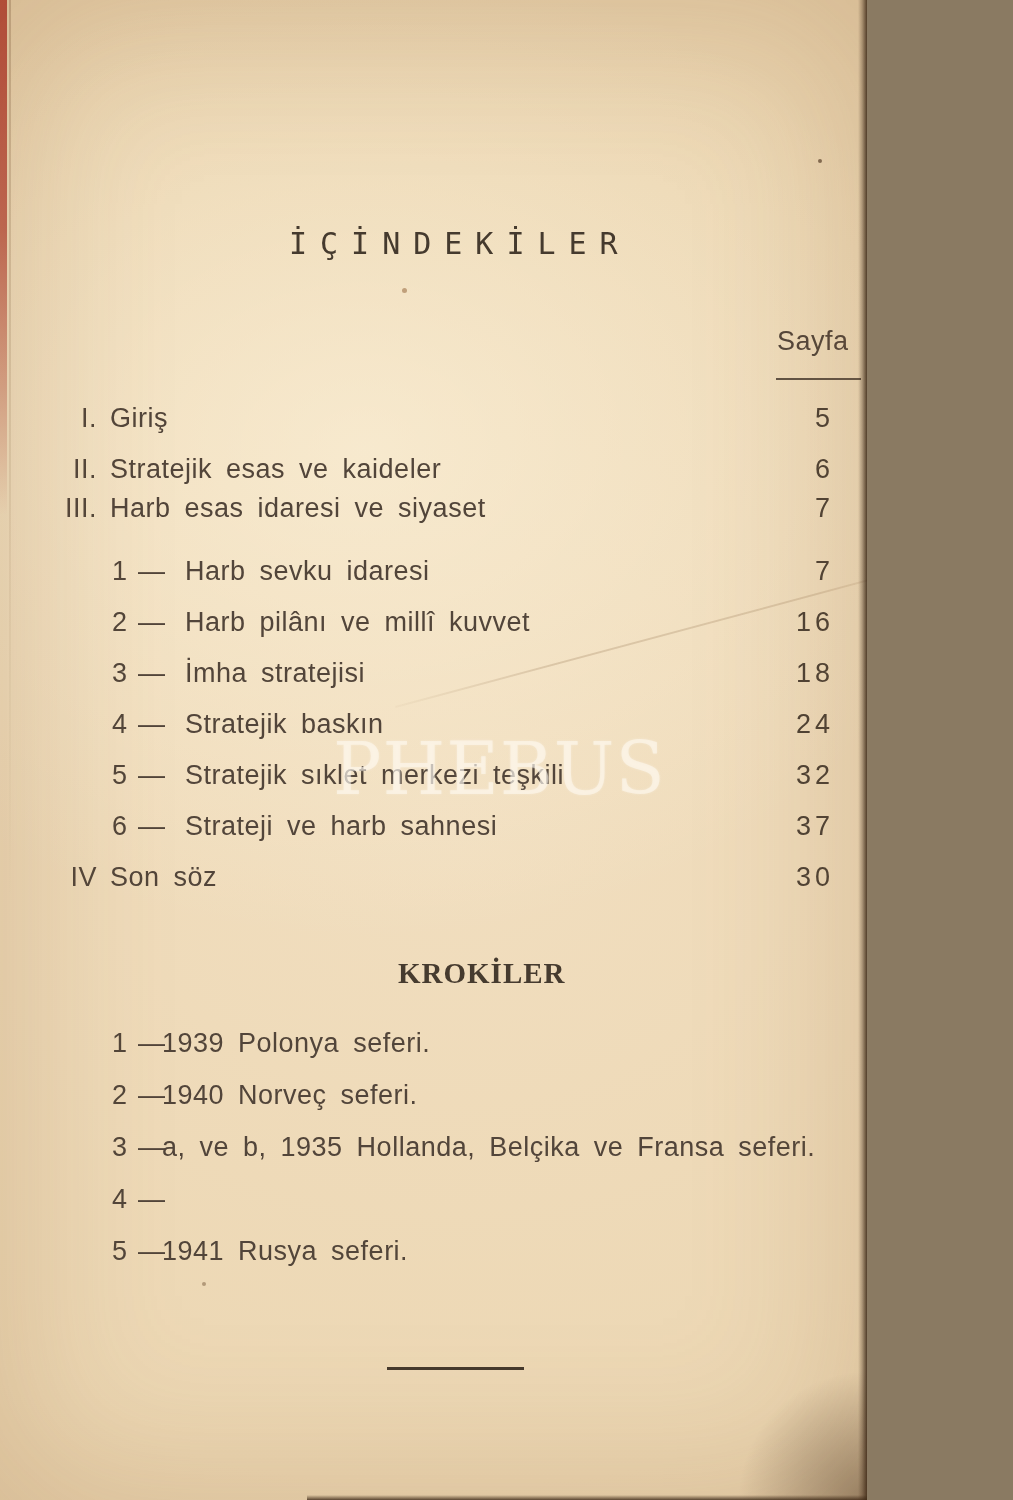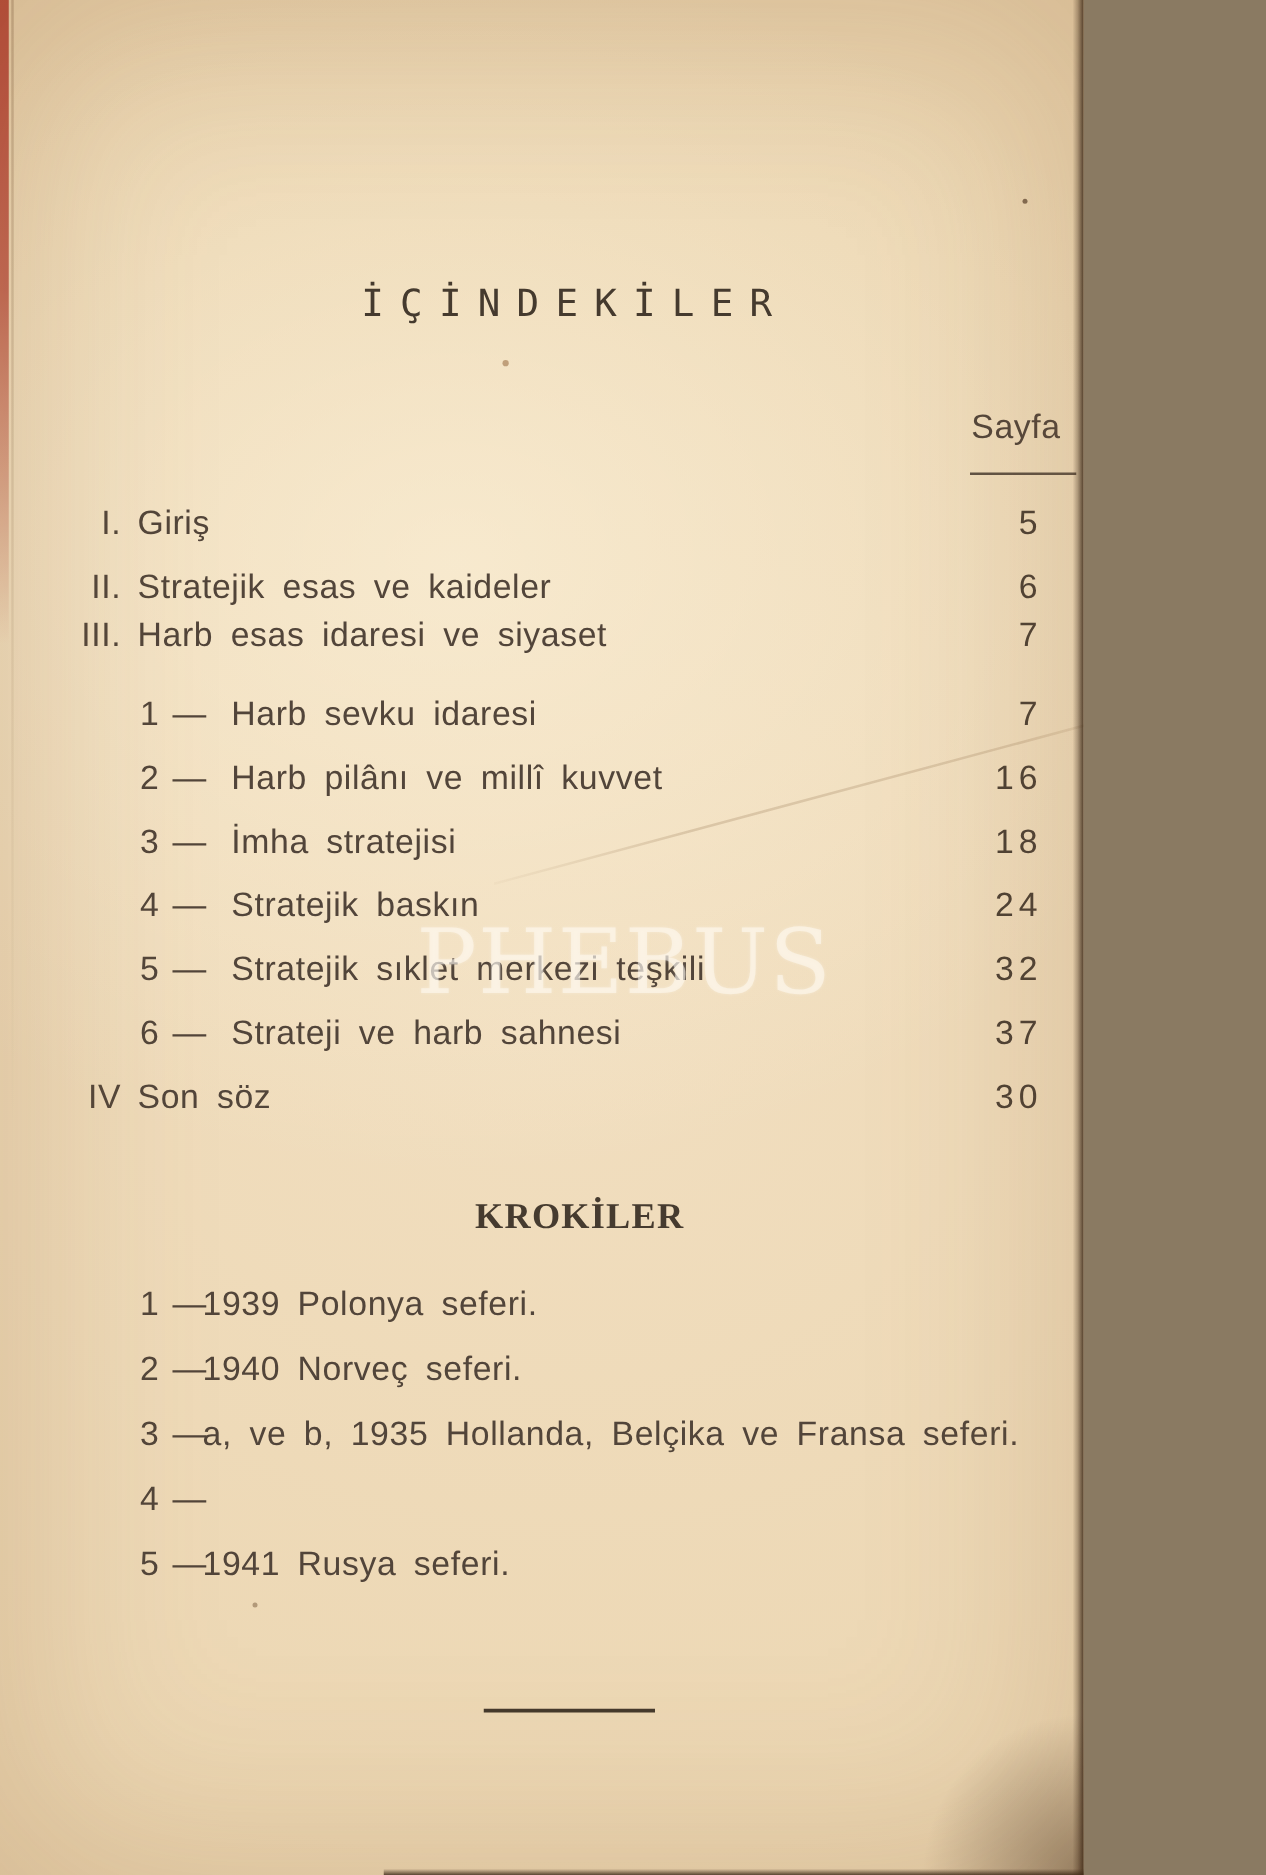--- a/index.html
+++ b/index.html
@@ -67,21 +67,21 @@
   .toc-row, .kroki-row { position:absolute; left:0; width:1013px; height:42px;
     font-size:27px; letter-spacing:0.5px; word-spacing:6px; line-height:1.15; }
   .c-num   { position:absolute; left:0; width:97px; text-align:right; }
   .lvl1 .c-num { left:112px; width:26px; text-align:left; }
   .c-dash  { position:absolute; left:138px; }
   .c-label { position:absolute; left:110px; white-space:nowrap; }
   .lvl1 .c-label { left:185px; }
   .c-page  { position:absolute; left:760px; width:74px; text-align:right; letter-spacing:4px; color:#4c4034; }
 
   .kroki-heading {
-    position:absolute; left:380px; top:957px;
+    position:absolute; left:398px; top:957px;
     font-family:"Liberation Serif", serif; font-weight:bold;
     font-size:29px; letter-spacing:1px; color:#463b2f;
   }
   .kroki { position:absolute; left:0; top:1028px; width:1013px; }
   .kroki-row .c-num { position:absolute; left:112px; width:26px; text-align:left; }
   .kroki-row .c-label { left:162px; }
 
   .bottom-rule {
     position:absolute; left:387px; top:1367px; width:137px; height:3px;
     background:#45392d;

